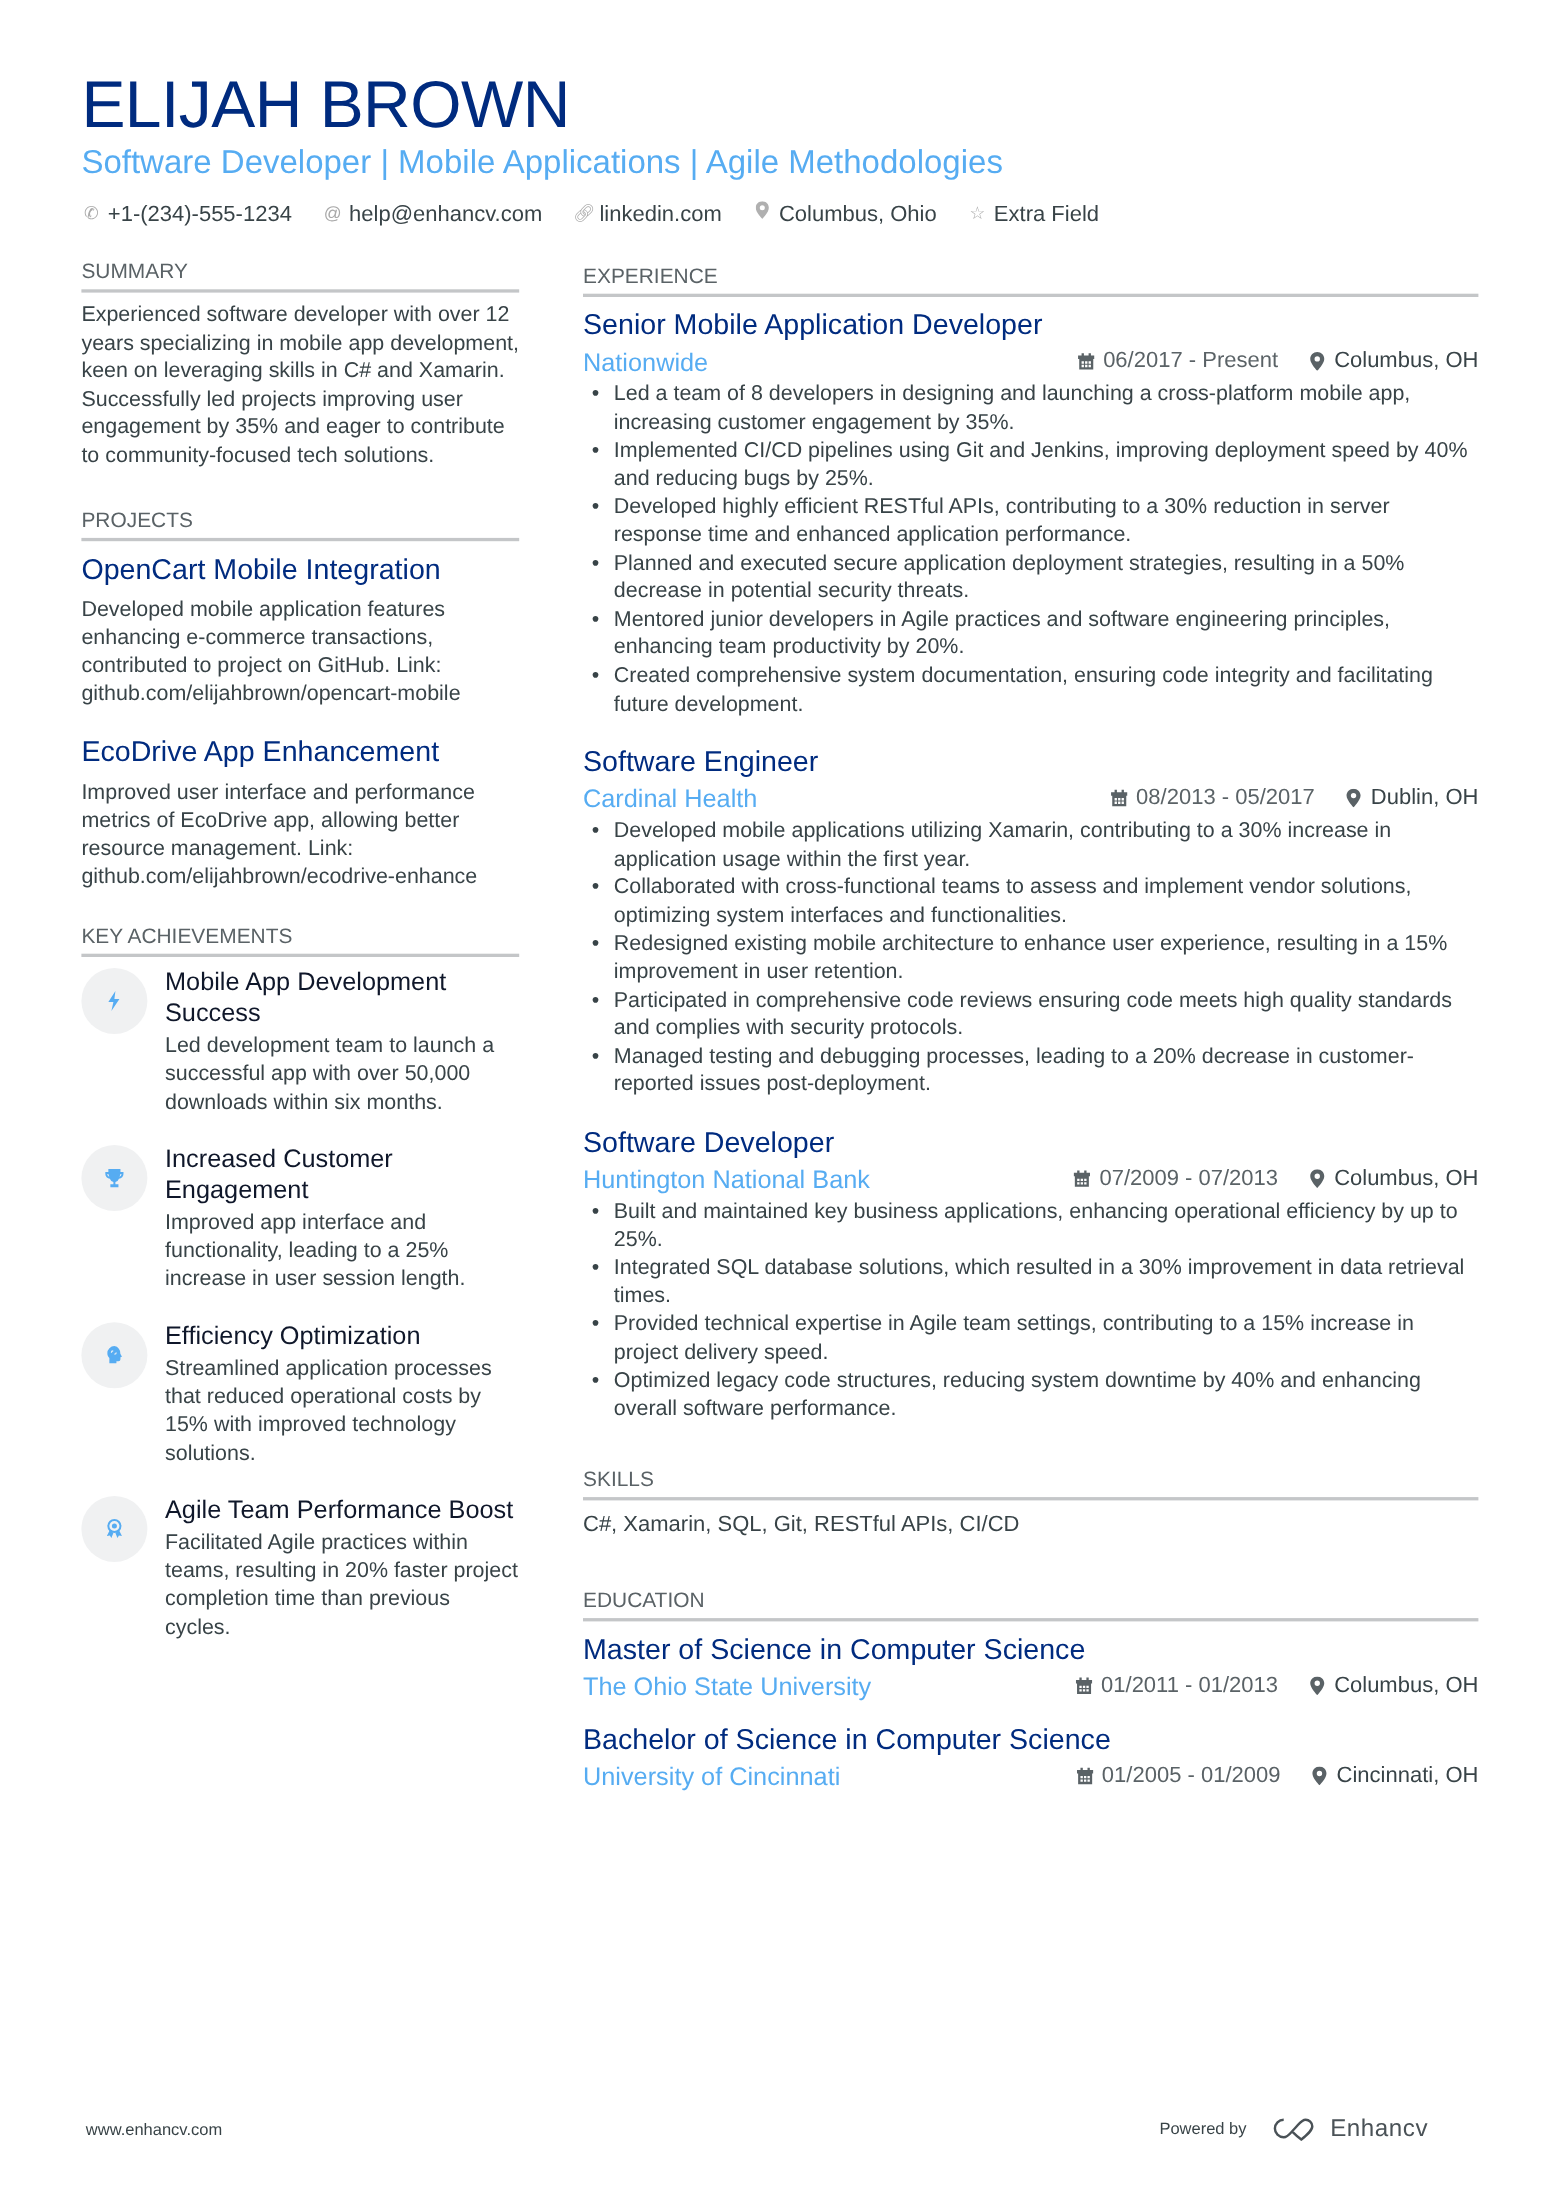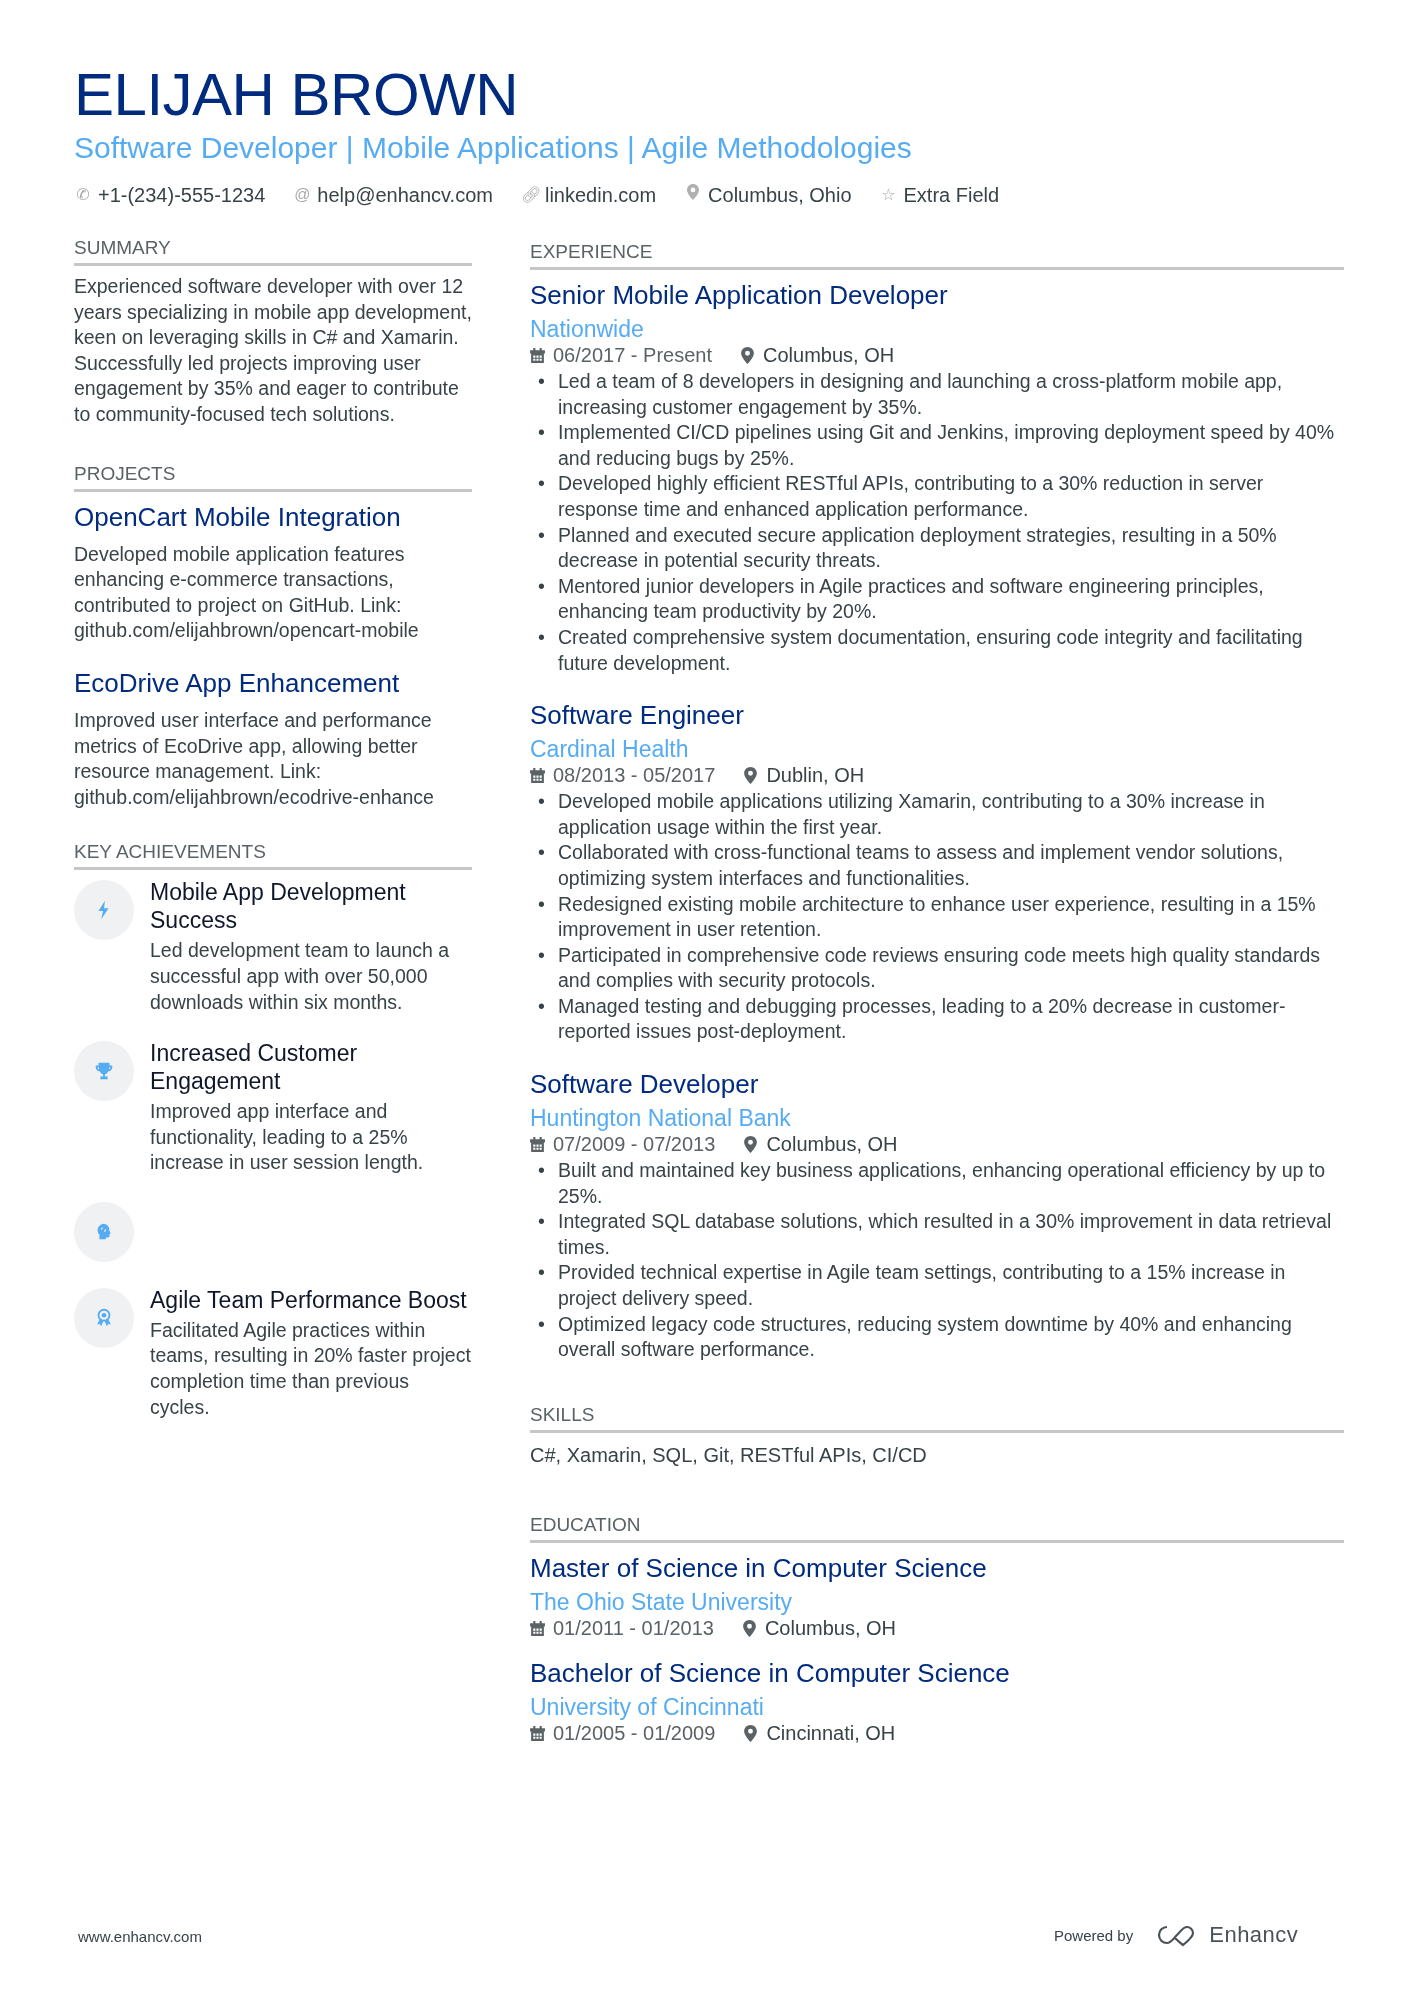--- a/index.html
+++ b/index.html
@@ -25,21 +25,21 @@
     .proj-title { font-size: 26px; line-height: 34px; color: #002b7f; margin-bottom: 8px; }
 
     .ach { display: flex; margin-bottom: 24px; }
     .ach-icon { flex: 0 0 60px; height: 60px; border-radius: 50%; background: #f0f1f2; display: flex; align-items: center; justify-content: center; margin-right: 16px; margin-top: 2px; }
     .ach-icon svg { width: 22px; height: 22px; }
     .ach-body { flex: 1; }
     .ach-title { font-size: 23px; line-height: 28px; color: #0f172a; margin-bottom: 4px; }
 
     .job { margin-bottom: 22px; }
     .job-title { font-size: 26px; line-height: 34px; color: #002b7f; }
-    .job-meta { display: flex; align-items: baseline; justify-content: space-between; margin-top: 2px; margin-bottom: 2px; flex-direction: column; }
+    .job-meta { display: flex; align-items: baseline; justify-content: space-between; margin-top: 2px; margin-bottom: 2px; }
     .company { font-size: 23px; line-height: 30px; color: #56acf2; }
     .meta-right { display: flex; gap: 28px; font-size: 20px; color: #5a6266; }
     .meta-item { display: flex; align-items: center; gap: 8px; }
     .meta-item svg { width: 15px; height: 17px; fill: #5a6266; }
     .meta-loc { color: #384347; }
     ul.bullets { list-style: none; }
     ul.bullets li { position: relative; padding-left: 28px; font-size: 19.5px; line-height: 25.6px; color: #384347; }
     ul.bullets li::before { content: "•"; position: absolute; left: 8px; top: 0; color: #384347; }
 
     .skills { font-size: 20px; line-height: 28px; color: #384347; margin-top: 4px; margin-bottom: 44px; }
@@ -130,20 +130,24 @@
       </div>
     </div>
 
     <div class="ach">
       <div class="ach-icon">
         <svg viewBox="0 0 24 24">
             <path d="M12 3a7 7 0 00-7 7c0 2 .8 3.6 2 4.8V20h7v-2h2a2 2 0 002-2v-2l1.5-.5-1.6-3A7 7 0 0012 3z" fill="#56acf2"></path>
             <path d="M9 9.5c0-1 .8-1.8 1.8-1.8M12 11c1 0 1.8-.8 1.8-1.8" stroke="#f0f1f2" stroke-width="1.2" fill="none"></path>
           </svg>
       </div>
+      <div class="ach-body">
+        <div class="ach-title">Efficiency Optimization</div>
+        <div class="body-text">Streamlined application processes that reduced operational costs by 15% with improved technology solutions.</div>
+      </div>
     </div>
 
     <div class="ach">
       <div class="ach-icon">
         <svg viewBox="0 0 24 24">
             <circle cx="12" cy="9" r="6" fill="none" stroke="#56acf2" stroke-width="2"></circle>
             <circle cx="12" cy="9" r="2.5" fill="#56acf2"></circle>
             <path d="M7.5 13l-3 6 3-.5 1.5 2.5 2-5M16.5 13l3 6-3-.5-1.5 2.5-2-5" fill="#56acf2"></path>
           </svg>
       </div>

